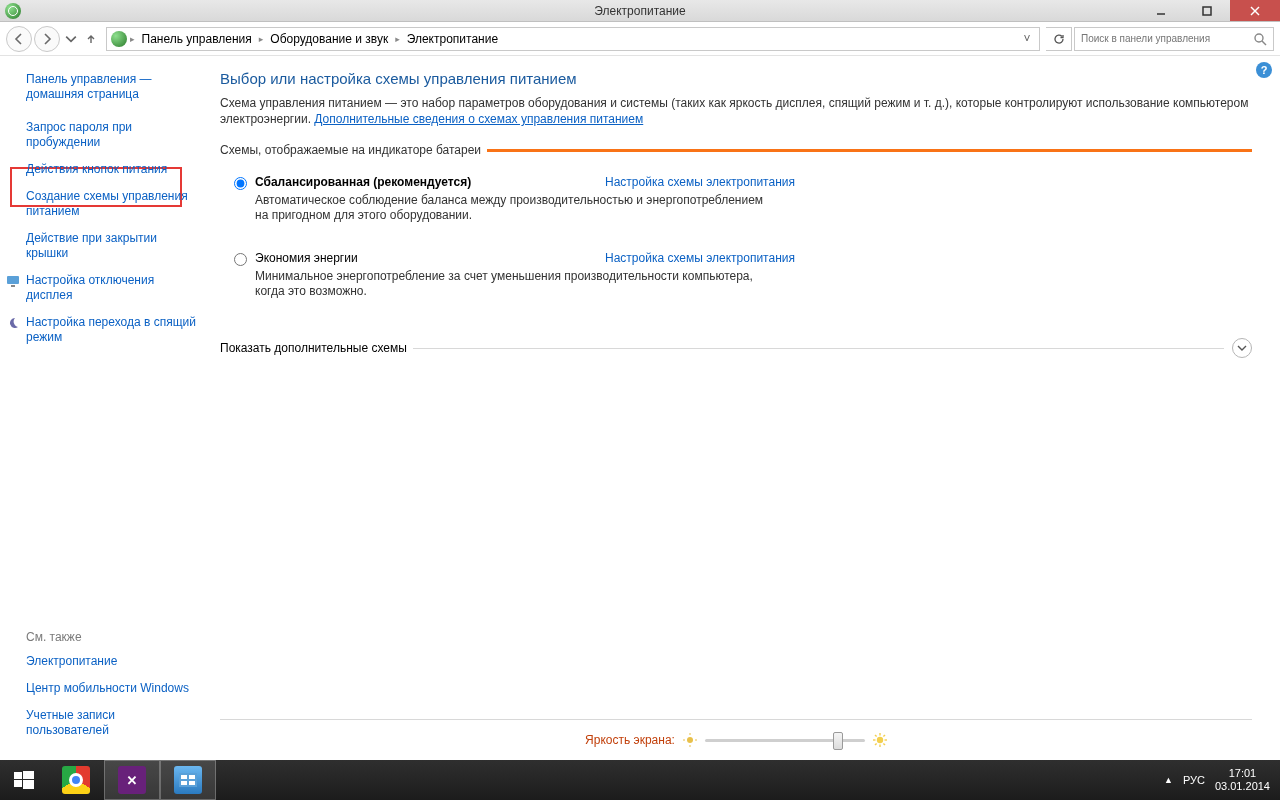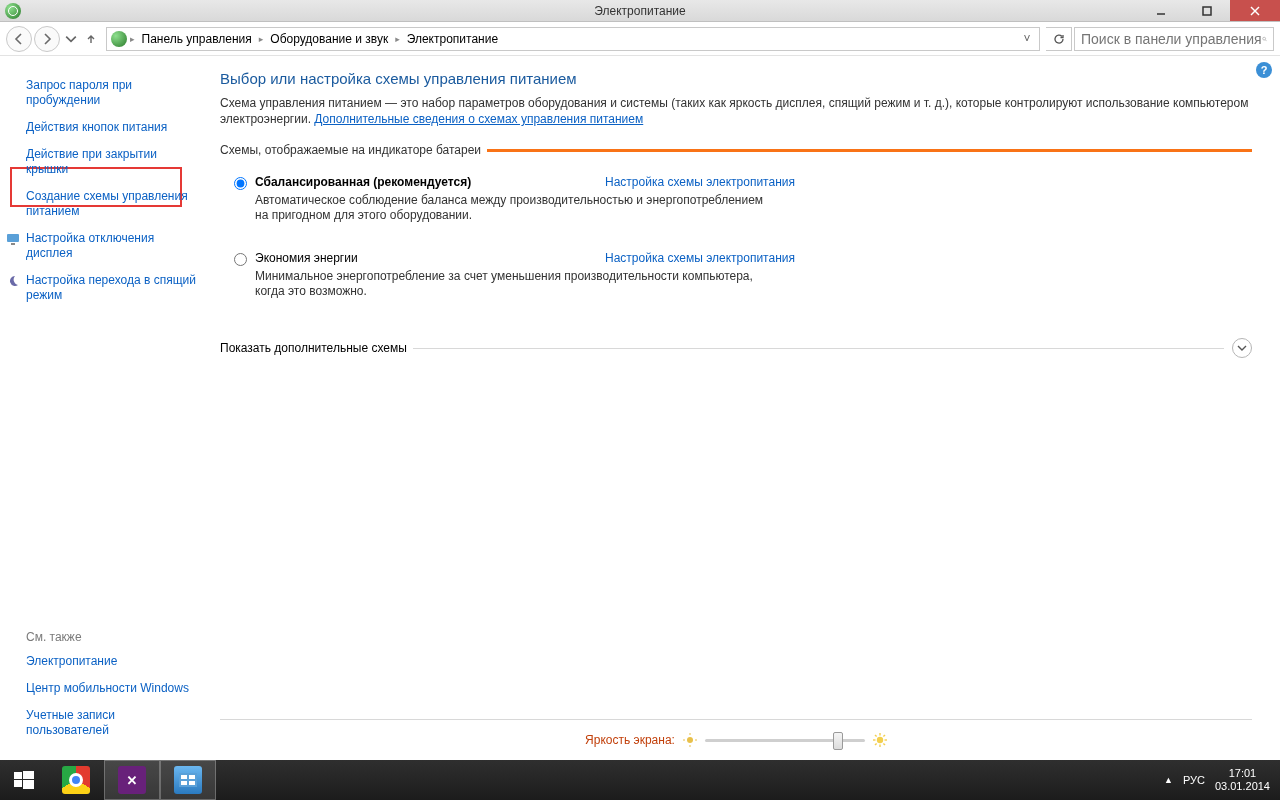--- a/index.html
+++ b/index.html
@@ -21,21 +21,21 @@
   .navbtn svg{width:12px;height:12px;}
   .navbtn.small{border:none;background:none;width:18px;}
   .navbtn.up{border:none;background:none;width:18px;border-radius:0;}
   .addr { flex:1; height:24px; border:1px solid #c9c9c9; display:flex; align-items:center; padding:0 4px; gap:3px; background:#fff; margin:0 4px;}
   .addr .icon{width:16px;height:16px;background:radial-gradient(circle at 30% 30%,#8ee08e,#2a7a2a);border-radius:50%;}
   .crumb { padding:0 4px; color:#000; }
   .chev { color:#888; font-size:9px;}
   .addr-drop{width:16px;text-align:center;color:#666;}
   .refresh{width:26px;height:24px;border:1px solid #c9c9c9;border-left:none;display:flex;align-items:center;justify-content:center;}
   .search { width:200px; height:24px; border:1px solid #c9c9c9; display:flex;align-items:center; padding:0 6px; color:#888; background:#fff;}
-  .search input{border:none;outline:none;flex:1;font-size:14px;color:#555;}
+  .search input{border:none;outline:none;flex:1;font-size:10px;color:#555;}
   .search .sicon{width:14px;height:14px;}
 
   
   .content { display:flex; height: calc(100% - 22px - 34px - 40px); position:relative;}
   .sidebar { width:210px; padding:16px 12px 10px 26px; display:flex; flex-direction:column;}
   .sidebar .top-links{flex:0 0 auto;}
   .sidebar a, .link { color:#0b61c4; text-decoration:none; cursor:pointer;}
   .side-item{ margin-bottom:12px; line-height:15px; position:relative;}
   .side-item.with-icon{padding-left:0;}
   .side-icon{position:absolute;left:-20px;top:1px;width:14px;height:14px;}
@@ -156,25 +156,26 @@
         <circle cx="6" cy="6" r="4" fill="none" stroke="#888" stroke-width="1.4"></circle>
         <line x1="9" y1="9" x2="13" y2="13" stroke="#888" stroke-width="1.4"></line>
       </svg>
   </div>
 </div>
 
 <div class="content">
   <div class="sidebar">
     <div class="highlight-box"></div>
     <div class="top-links">
+      <div class="side-item"><a>Панель управления — домашняя страница</a></div>
       <div style="height:6px"></div>
       <div class="side-item"><a>Запрос пароля при пробуждении</a></div>
       <div class="side-item"><a>Действия кнопок питания</a></div>
+      <div class="side-item"><a>Создание схемы управления питанием</a></div>
       <div class="side-item"><a>Действие при закрытии крышки</a></div>
-      <div class="side-item"><a>Создание схемы управления питанием</a></div>
       <div class="side-item with-icon">
         <svg class="side-icon" viewBox="0 0 14 14">
             <rect x="1" y="2" width="12" height="8" rx="1" fill="#5aa0d8"></rect>
             <rect x="5" y="11" width="4" height="2" fill="#888"></rect>
           </svg>
         <a>Настройка отключения дисплея</a>
       </div>
       <div class="side-item with-icon">
         <svg class="side-icon" viewBox="0 0 14 14">
             <path d="M9 2a5 5 0 1 0 3 9 5.5 5.5 0 0 1-3-9z" fill="#6a6aa8"></path>

